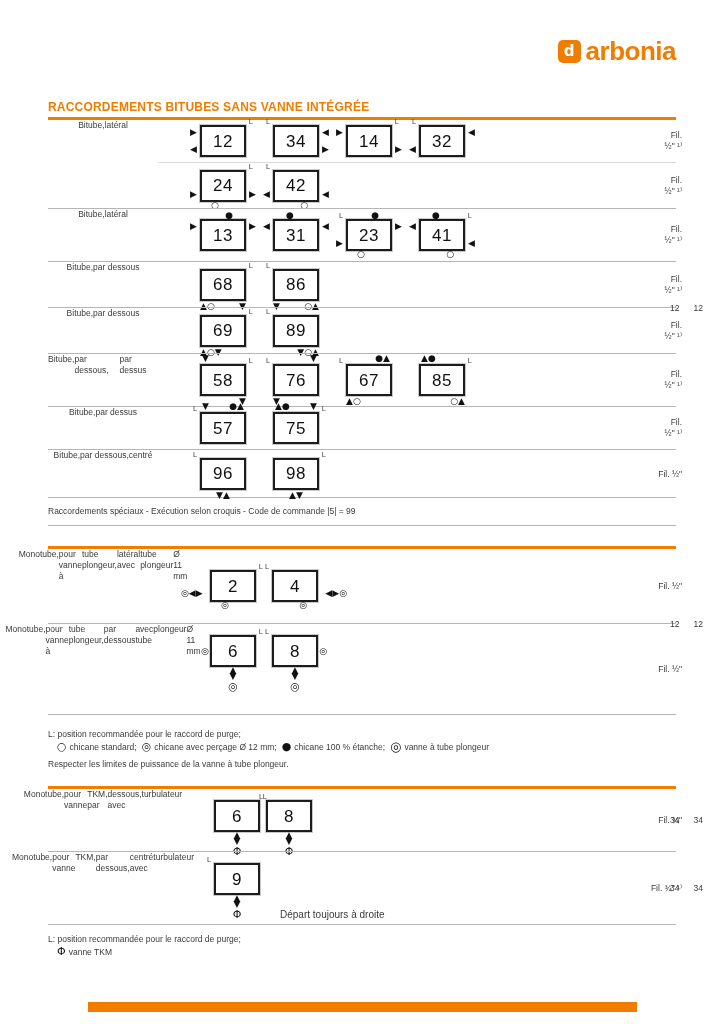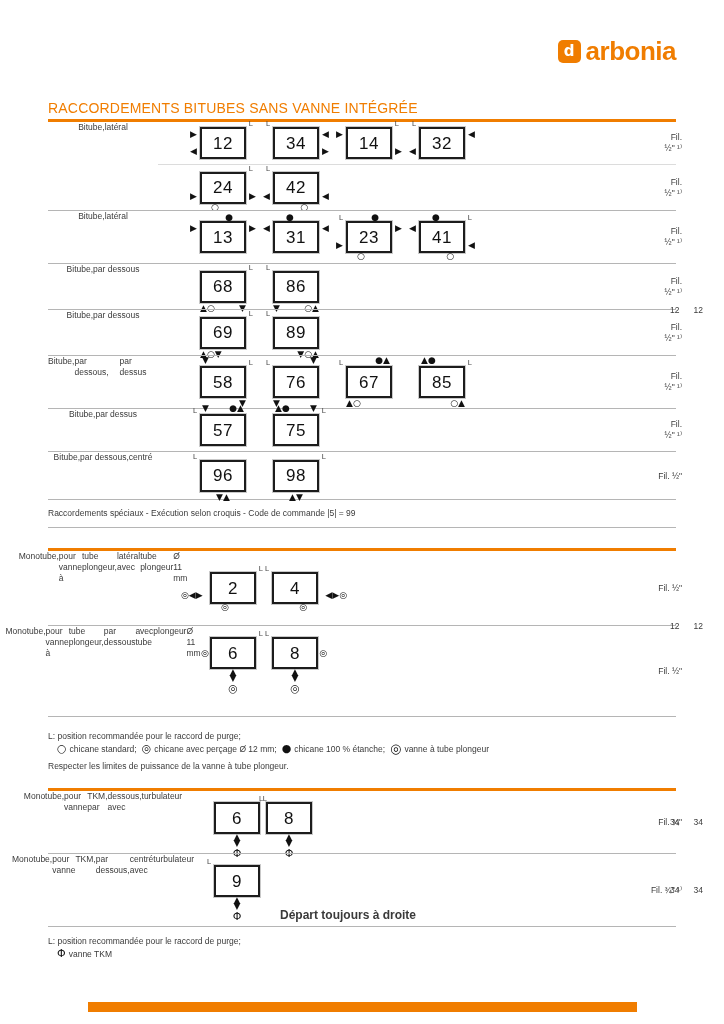--- a/index.html
+++ b/index.html
@@ -18,21 +18,21 @@
     color:#fff; font-weight:bold; font-size:15px; line-height:1;
     font-family:"DejaVu Sans",sans-serif;
   }
   .logo-word { font-size:26px; font-weight:bold; color:#f07d00; letter-spacing:-0.5px; line-height:23px; }
 
   
   .section { margin:0 48px; }
   .sec-1 { margin-top:24px; }
   .sec-2 { margin-top:20px; }
   .sec-3 { margin-top:16px; }
-  .sec-title { color:#f07d00; font-weight:normal; font-size:14px; letter-spacing:0.2px; }
+  .sec-title { color:#f07d00; font-weight:bold; font-size:12px; letter-spacing:0.2px; }
   .sec-rule { height:3px; background:#f07d00; margin-top:3px; }
 
   
   .rows { width:100%; }
   .row { display:flex; border-top:1px solid #b5b5b5; position:relative; }
   .row.first { border-top:none; }
   .lab { width:110px; display:flex; justify-content:center; font-size:8.5px; line-height:11px; color:#3a3a3a; }
   .subs { flex:1; position:relative; }
   .sub { position:relative; display:flex; }
   .sub.cont { border-top:1px solid #dcdcdc; }
@@ -68,21 +68,21 @@
   .m-hgl { bottom:-10px; left:9px; }  .m-hgr { bottom:-10px; right:9px; }
   
   .m-lbx { left:-31px; bottom:2px; }  .m-rbx { right:-31px; bottom:2px; }
   
   .m-sml { left:-11px; top:50%; transform:translateY(-40%); }
   .m-smr { right:-11px; top:50%; transform:translateY(-40%); }
   
   .m-vbc { top:100%; left:50%; transform:translateX(-50%); line-height:6px; margin-top:2px; }
   .m-bb  { top:100%; left:50%; transform:translateX(-50%); margin-top:17px; font-size:11px; }
 
-  .diag-note { align-self:flex-end; margin:0 0 4px 28px; font-size:12px; color:#3a3a3a; white-space:nowrap;font-weight:bold; }
+  .diag-note { align-self:flex-end; margin:0 0 4px 28px; font-size:10px; color:#3a3a3a; white-space:nowrap; }
 
   
   .fil { position:absolute; left:444px; top:50%; transform:translateY(-50%); width:80px; text-align:right; font-size:8.5px; line-height:11px; color:#3a3a3a; }
   .mcols { position:absolute; left:512px; top:0; transform:translateY(-55%); display:flex; gap:14px; font-size:8.5px; color:#3a3a3a; }
   .mcols.mid { top:50%; transform:translateY(-50%); }
 
   
   .table-footnote { border-top:1px solid #b5b5b5; border-bottom:1px solid #b5b5b5; font-size:8.5px; color:#3a3a3a; padding:8px 0 9px 0; }
   .rows-closed { border-bottom:1px solid #b5b5b5; }
   .notes { padding-top:8px; font-size:8.5px; line-height:12px; color:#3a3a3a; }

